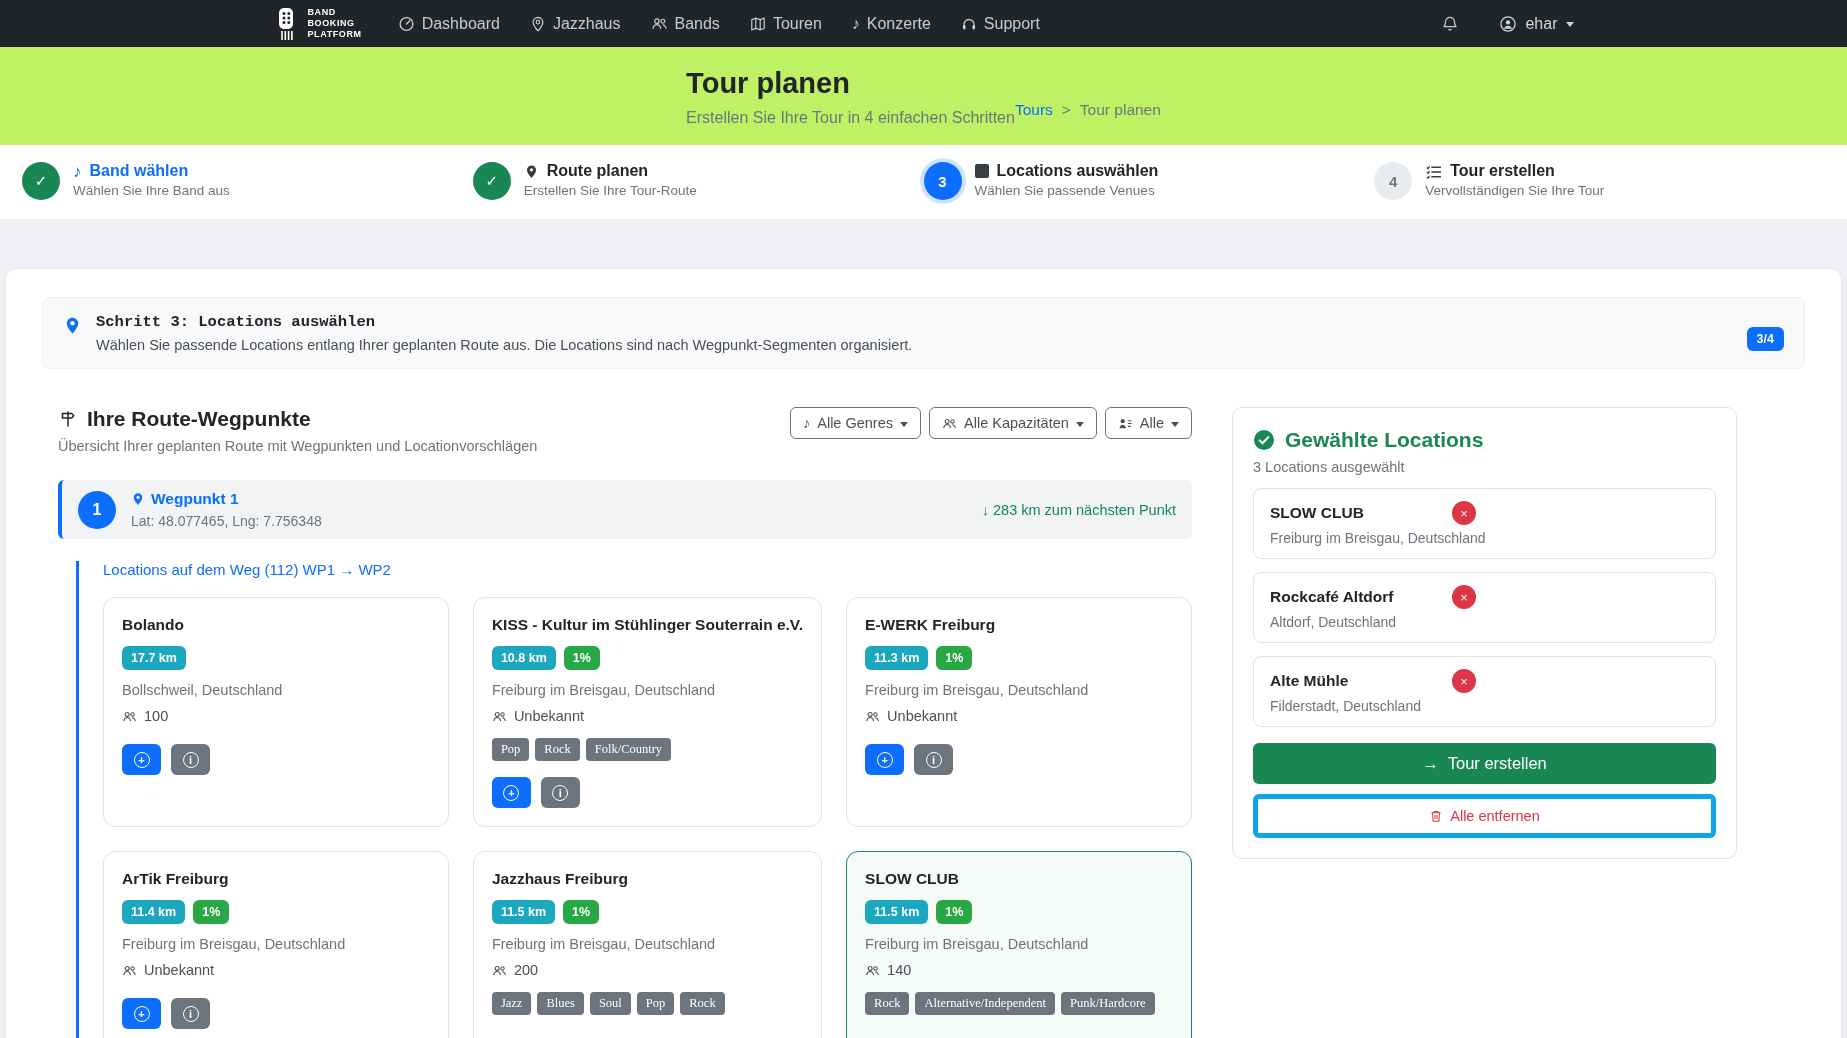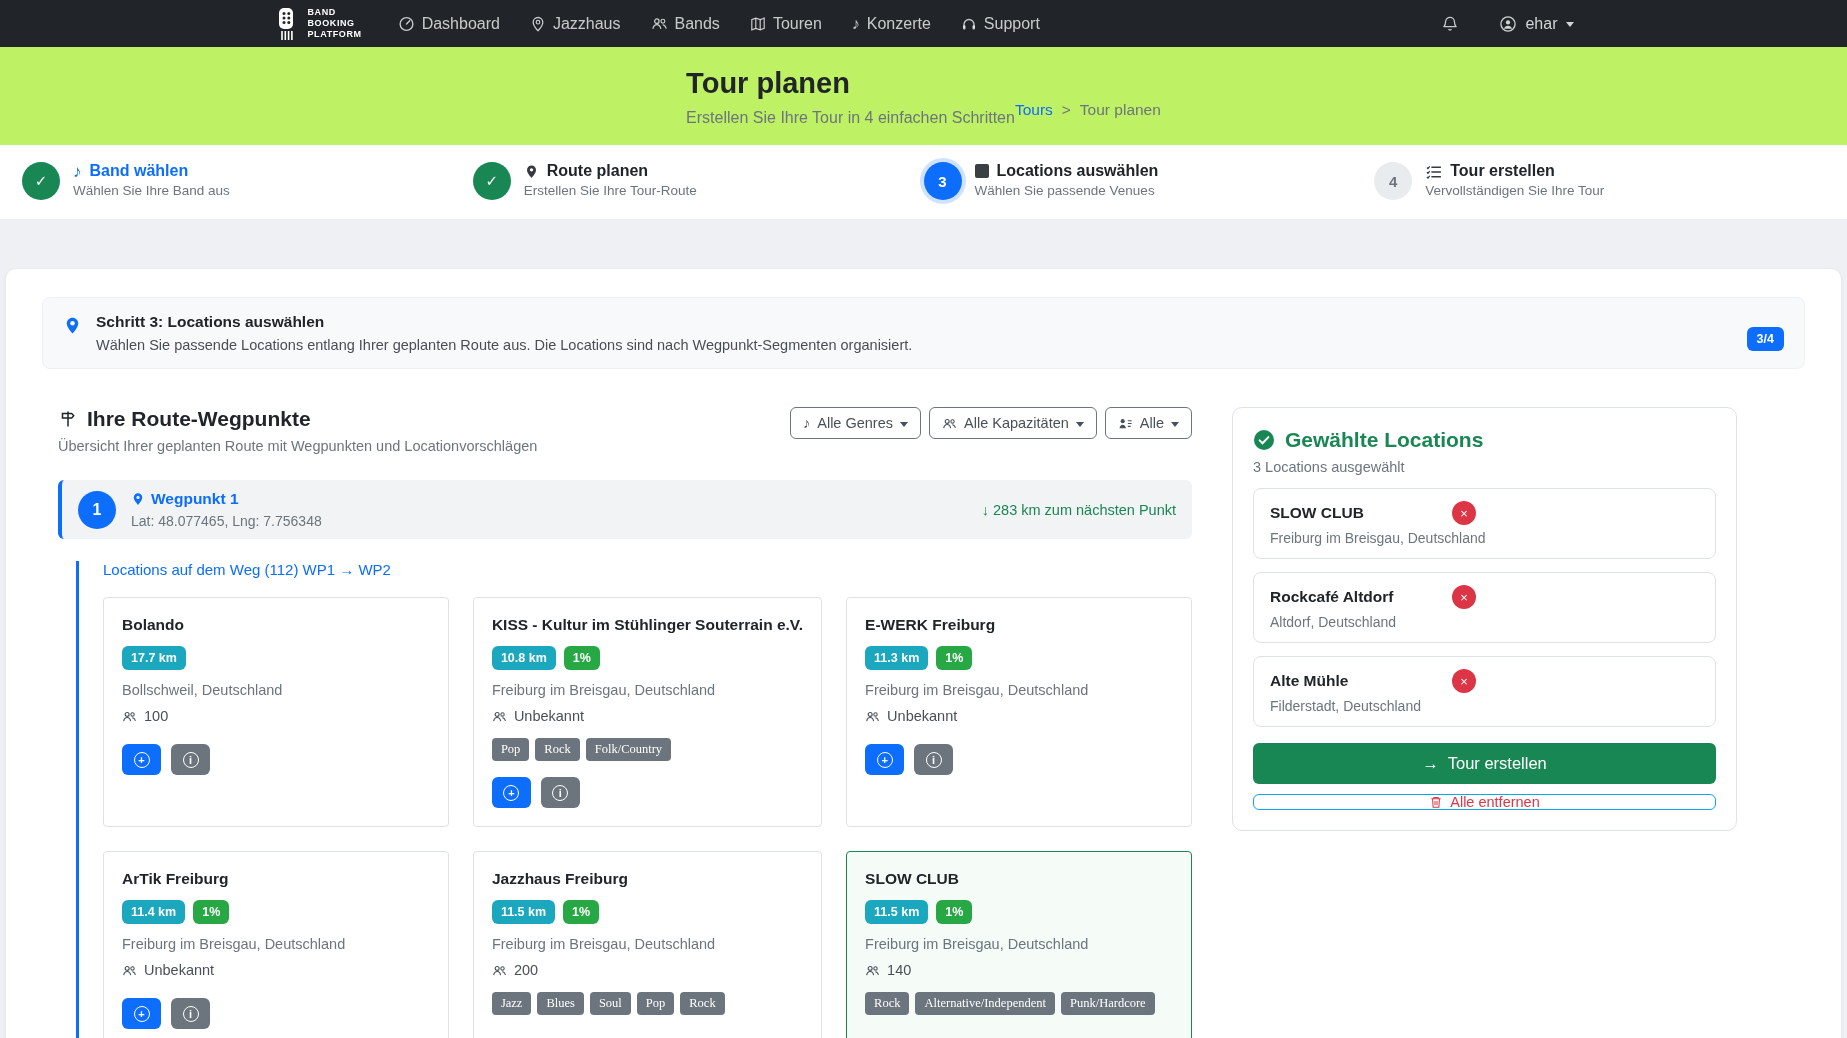--- a/index.html
+++ b/index.html
@@ -40,21 +40,21 @@
   .step-title.primary { color:#0d6efd; }
   .step-sub { font-size:13.5px; color:#6c757d; margin-top:3px; }
   .sq-icon { width:14px; height:14px; background:#3a3f44; border-radius:2px; display:inline-block; }
 
   
   .main-wrap { padding:50px 6px 0; }
   .page-card { background:#fff; border-radius:10px; box-shadow:0 1px 4px rgba(0,0,0,.07); padding:28px 36px 40px; height:1200px; }
 
   .alert { background:#f8f9fa; border:1px solid #eef0f2; border-radius:8px; padding:15px 20px; display:flex; gap:14px; align-items:flex-start; }
   .alert-body { flex:1; }
-  .alert-title { font-size:15.5px; font-weight:bold; }
+  .alert-title { font-size:15.5px; font-weight:bold;font-family:Liberation Mono, monospace; }
   .alert-text { font-size:14.5px; color:#4a4f54; margin-top:6px; }
   .alert-badge { background:#0d6efd; color:#fff; font-size:12.5px; font-weight:bold; border-radius:6px; padding:5px 10px; margin-top:14px;}
 
   .content-row { display:flex; gap:40px; margin-top:38px; }
   .left-col { width:1150px; padding-left:16px; flex:0 0 auto;}
   .sidebar { width:505px; flex:0 0 auto; }
 
   .section-head { display:flex; justify-content:space-between; align-items:flex-start; }
   .section-title { font-size:21px; font-weight:bold; display:flex; align-items:center; gap:9px; }
   .section-sub { font-size:14.5px; color:#6c757d; margin-top:7px; }
@@ -63,21 +63,21 @@
 
   .waypoint { margin-top:26px; background:#f1f3f5; border-left:4px solid #0d6efd; border-radius:6px; padding:10px 16px; display:flex; align-items:center; gap:15px; }
   .wp-circle { width:38px; height:38px; border-radius:50%; background:#0d6efd; color:#fff; font-size:16px; font-weight:bold; display:flex; align-items:center; justify-content:center; flex:0 0 38px;}
   .wp-name { color:#0d6efd; font-weight:bold; font-size:15.5px; display:flex; align-items:center; gap:6px;}
   .wp-coords { font-size:14px; color:#6c757d; margin-top:5px; }
   .wp-dist { margin-left:auto; color:#198754; font-size:14.5px; }
 
   .segment { margin-left:18px; margin-top:22px; border-left:3px solid #0d6efd; padding-left:24px; }
   .segment-link { color:#0d6efd; font-size:15px; text-decoration:none; cursor:pointer; display:inline-block;}
   .loc-grid { display:grid; grid-template-columns:repeat(3,1fr); gap:24px; margin-top:18px; }
-  .loc-card { border:1px solid #dee2e6; border-radius:4px; padding:18px; min-height:230px; background:#fff; display:flex; flex-direction:column; align-items:flex-start;}
+  .loc-card { border:1px solid #dee2e6; border-radius:12px; padding:18px; min-height:230px; background:#fff; display:flex; flex-direction:column; align-items:flex-start;}
   .loc-card.selected { border-color:#198754; background:#f5fbf7; }
   .loc-title { font-size:15.5px; font-weight:bold; white-space:nowrap; }
   .badge-row { display:flex; gap:8px; margin-top:12px; }
   .badge-dist { background:#1ba7bd; color:#fff; font-size:12.5px; font-weight:bold; border-radius:6px; padding:5px 9px; }
   .badge-match { background:#28a745; color:#fff; font-size:12.5px; font-weight:bold; border-radius:6px; padding:5px 9px; }
   .loc-city { font-size:14.5px; color:#6c757d; margin-top:12px; }
   .loc-cap { font-size:14.5px; color:#495057; margin-top:10px; display:flex; align-items:center; gap:7px; }
   .genres { display:flex; gap:6px; margin-top:14px; flex-wrap:wrap;}
   .genre-tag { background:#6c757d; color:#fff; font-size:12.5px; border-radius:4px; padding:4px 9px;font-family:Liberation Serif, serif; }
   .card-actions { display:flex; gap:10px; margin-top:20px; }
@@ -89,21 +89,21 @@
   
   .sb-card { border:1px solid #dee2e6; border-radius:10px; padding:20px; background:#fff; }
   .sb-title { color:#198754; font-size:21px; font-weight:bold; display:flex; align-items:center; gap:10px; }
   .sb-count { font-size:14.5px; color:#6c757d; margin-top:7px; }
   .sel-item { border:1px solid #dee2e6; border-radius:8px; padding:12px 16px; margin-top:13px; }
   .sel-head { display:flex; align-items:center; }
   .sel-name { font-size:15.5px; font-weight:bold; min-width:170px; }
   .x-btn { width:24px; height:24px; border-radius:50%; background:#dc3545; color:#fff; border:none; font-size:13px; display:flex; align-items:center; justify-content:center; cursor:pointer; margin-left:12px; }
   .sel-city { font-size:14px; color:#6c757d; margin-top:5px; }
   .create-btn { margin-top:16px; width:100%; height:41px; background:#198754; color:#fff; border:none; border-radius:6px; font-size:16.5px; cursor:pointer; display:flex; align-items:center; justify-content:center; gap:9px; font-family:inherit;}
-  .clear-btn { margin-top:10px; width:100%; height:16px; background:#fff; color:#dc3545; border:1px solid #0ea5e9; border-radius:6px; font-size:14.5px; cursor:pointer; display:flex; align-items:center; justify-content:center; gap:7px; font-family:inherit;}
+  .clear-btn { margin-top:10px; width:100%; height:44px; background:#fff; color:#dc3545; border:5px solid #0ea5e9; border-radius:6px; font-size:14.5px; cursor:pointer; display:flex; align-items:center; justify-content:center; gap:7px; font-family:inherit;}
 </style>
 </head>
 <body>
 
 <nav class="navbar">
   <div class="nav-inner">
     <a class="brand">
       <span class="icon">
         <svg width="26" height="34" viewBox="0 0 26 34">
           <rect x="5" y="1" width="14" height="21" rx="5" fill="#fff"></rect>

